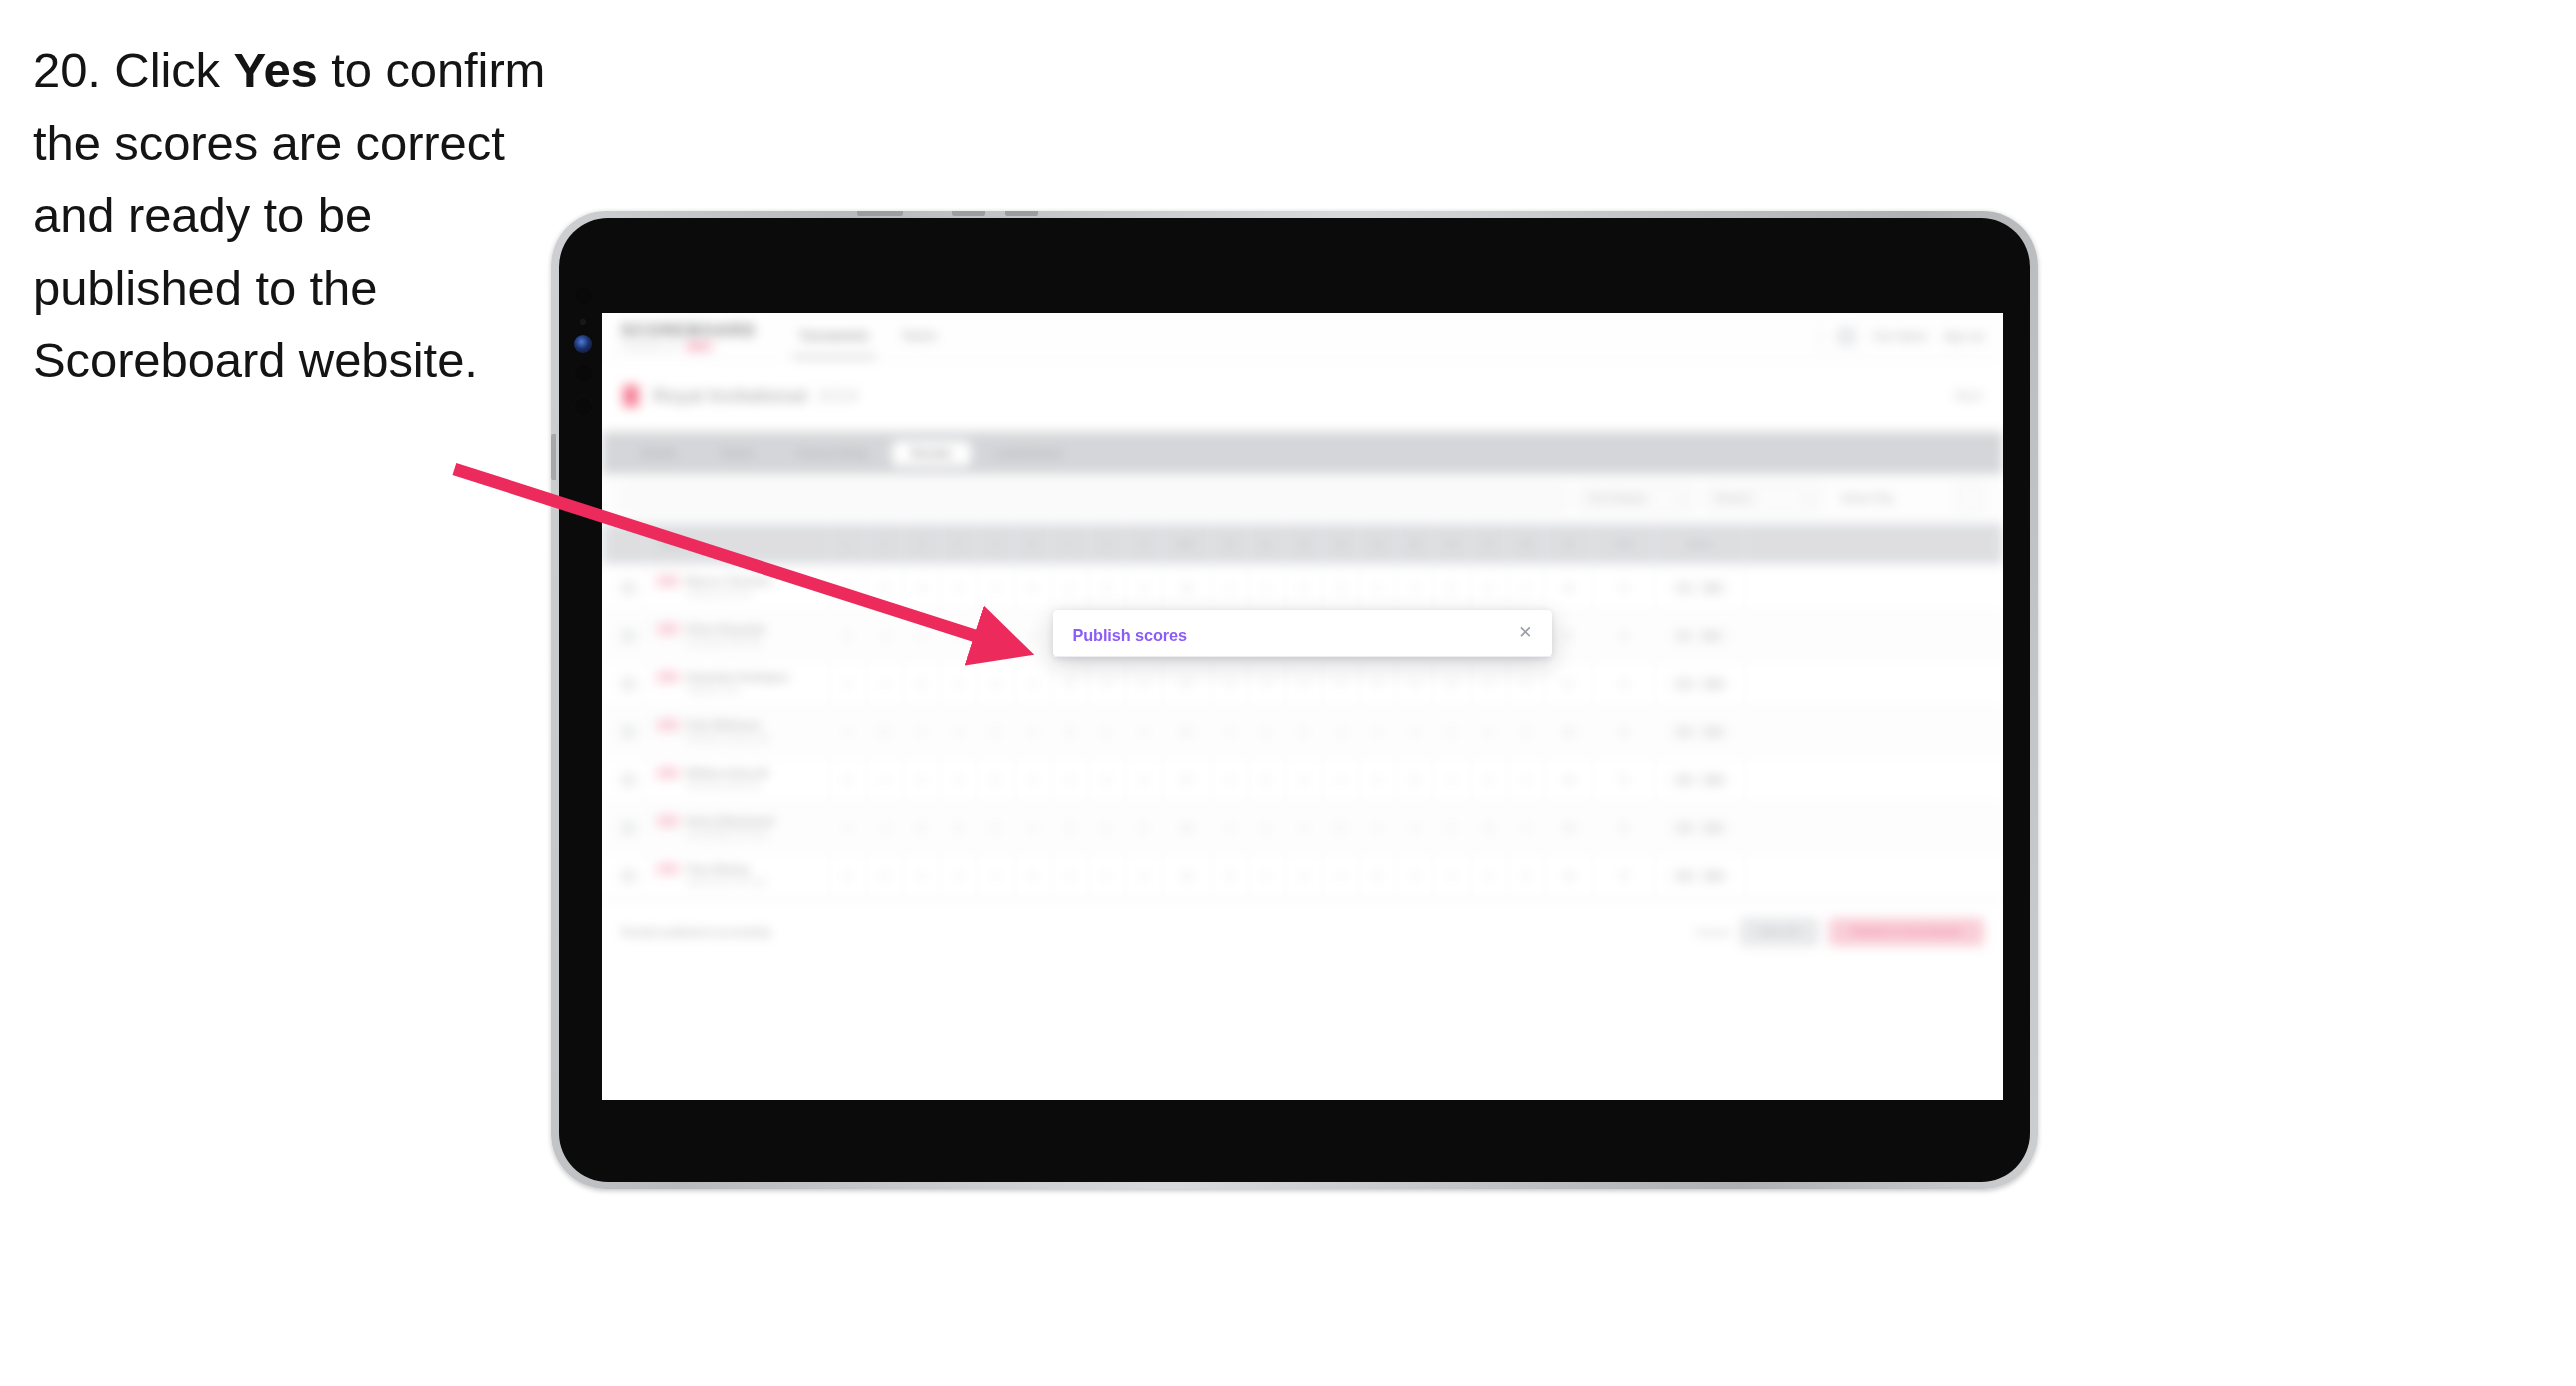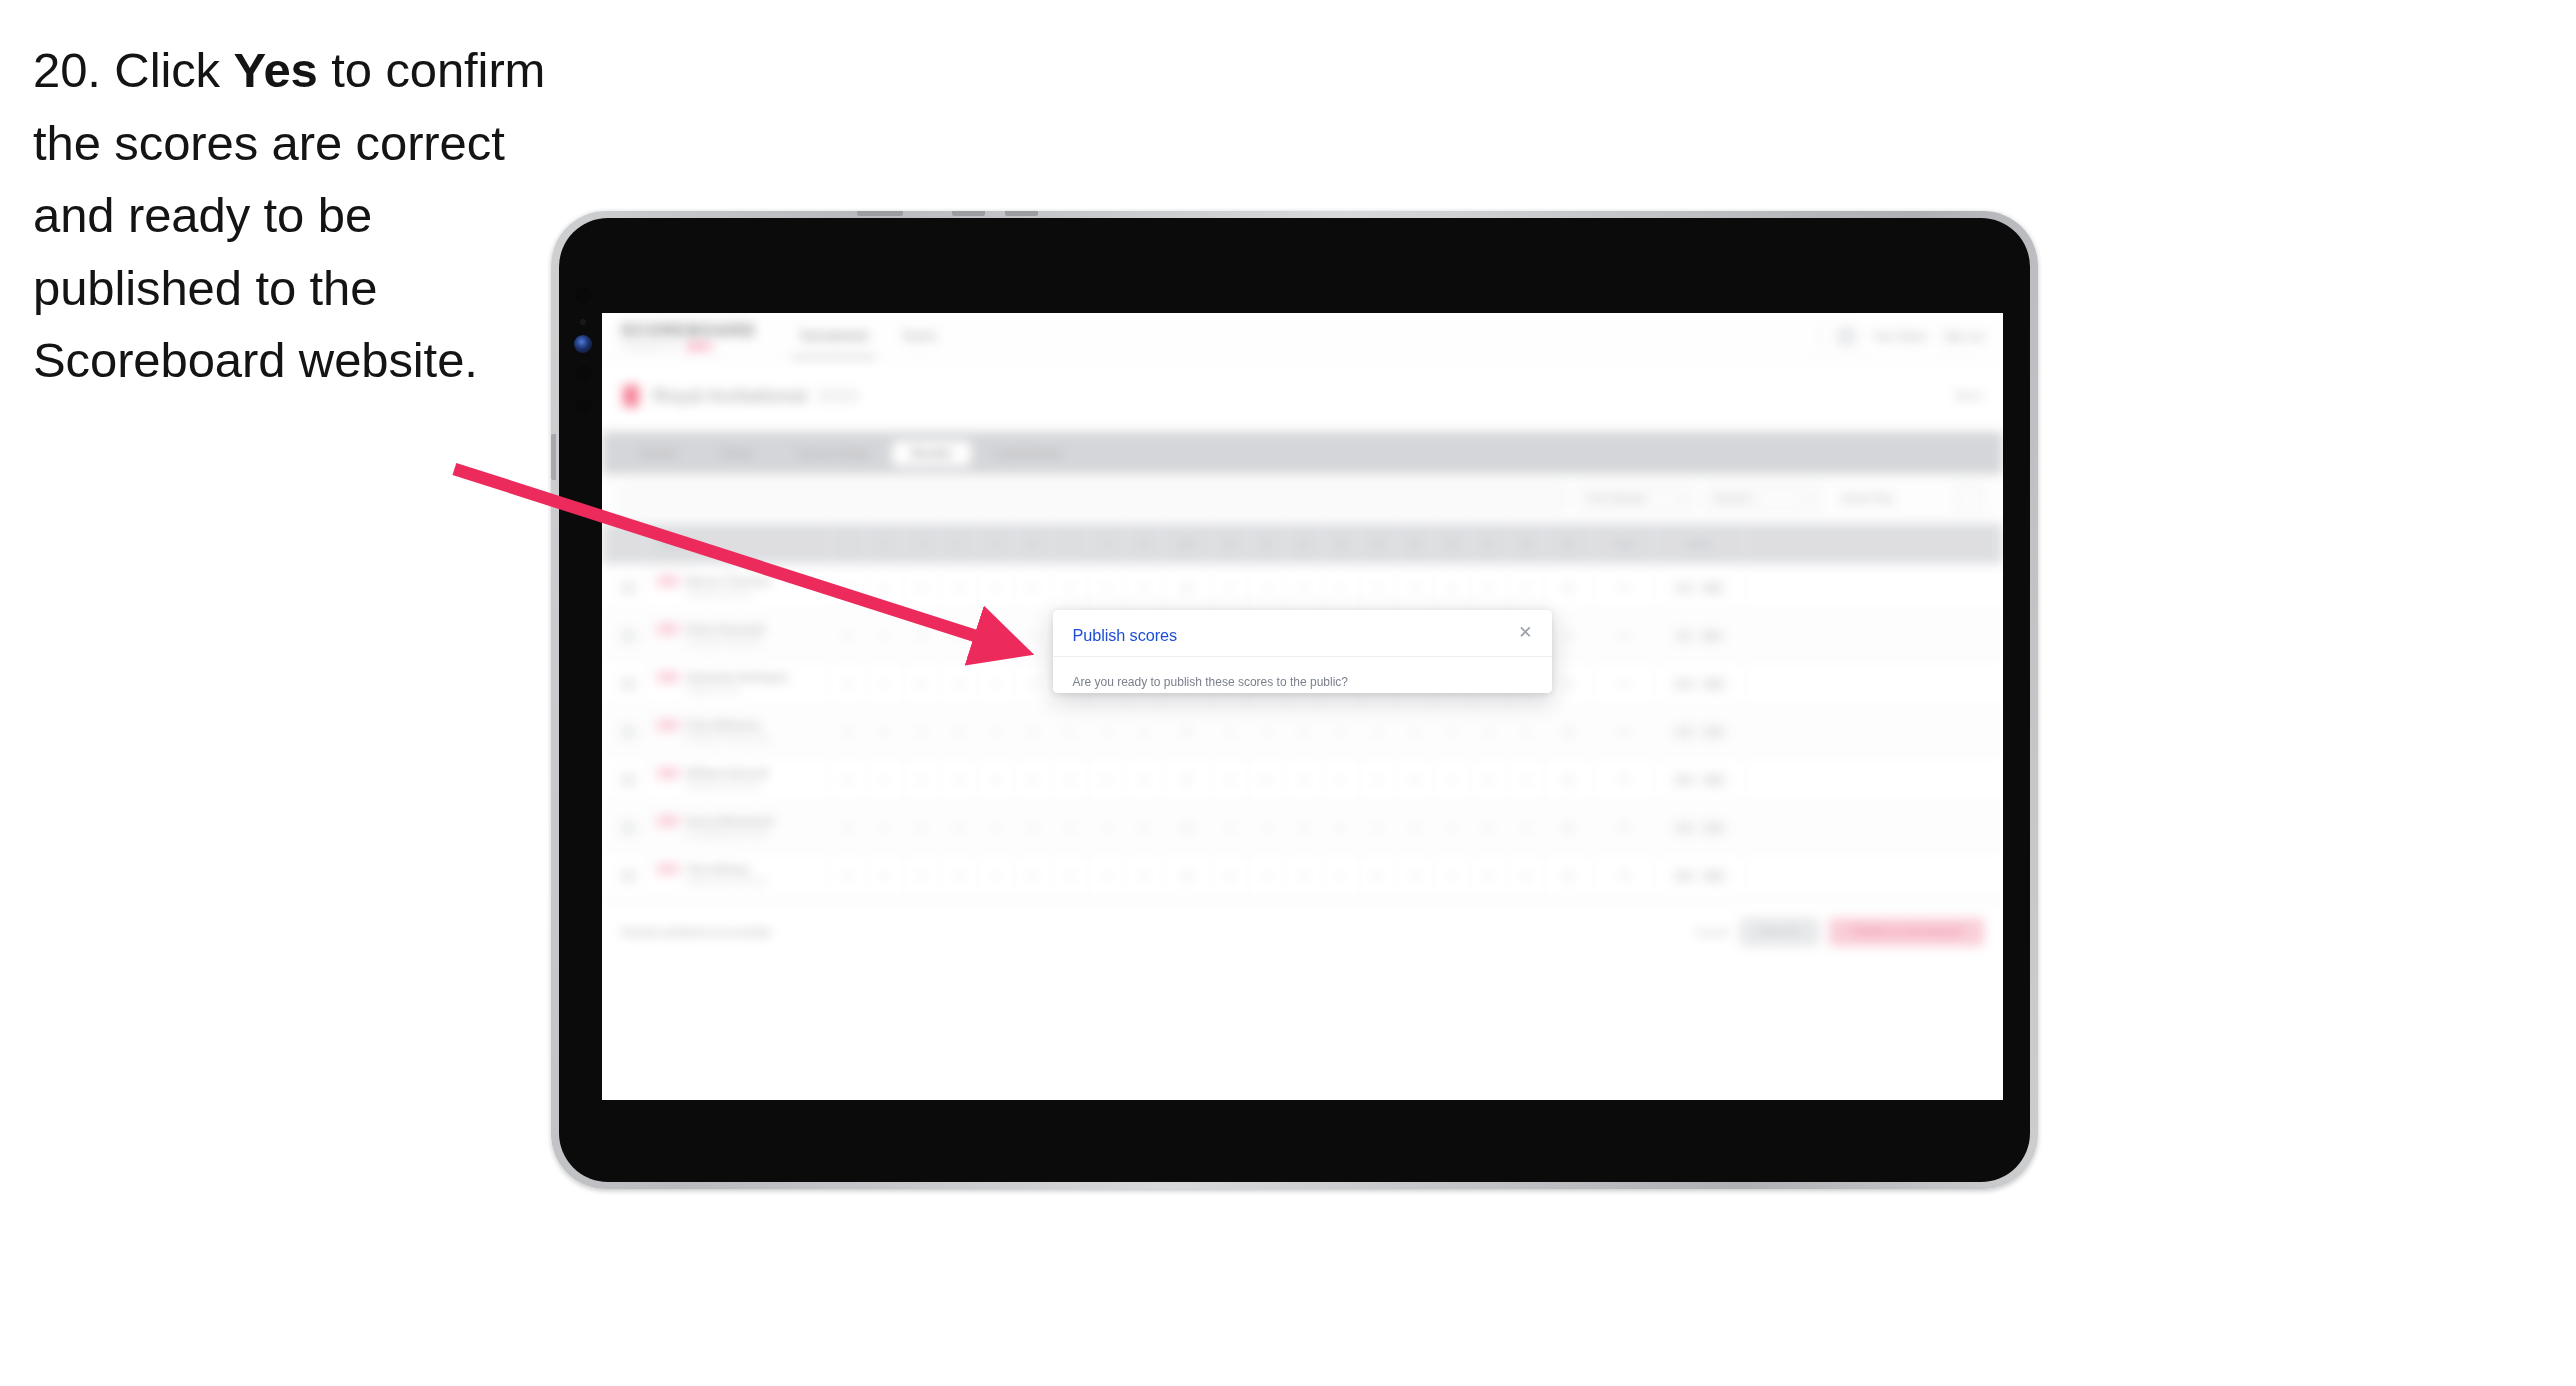--- a/index.html
+++ b/index.html
@@ -375,22 +375,22 @@
     box-shadow: 0 7.4px 25px rgba(25,30,45,0.18), 0 1.5px 6px rgba(25,30,45,0.10);
     z-index: 20;
   }
   #modal-head {
     position: relative;
     padding: 15.6px 19.3px 11px 19.3px;
     border-bottom: 0.7px solid #eceef1;
   }
   #modal-title {
     font-size: 16.3px;
-    color: #1d4ed8;
-    font-weight: 400;
+    color: #8b5cf6;
+    font-weight: 700;
     letter-spacing: -0.1px;
   }
   #modal-close {
     position: absolute;
     right: 16.3px;
     top: 12px;
     width: 21px;
     height: 21px;
     display: flex;
     align-items: center;
@@ -840,23 +840,20 @@
           </div>
         </div>
 
       </div>
 
       <div id="modal">
         <div id="modal-head">
           <div id="modal-title">Publish scores</div>
           <div id="modal-close">✕</div>
         </div>
-        <div id="modal-body">
-          <div id="modal-message">Are you ready to publish these scores to the public?</div>
-        </div>
       </div>
 
     </div>
   </div>
 </div>
 
 <svg id="arrow-svg" viewBox="0 0 3471 1868">
   <defs>
     <marker id="ah" markerWidth="5" markerHeight="5" refX="2.2" refY="2.5" orient="auto">
       <path d="M0,0 L5,2.5 L0,5 Z" fill="#ec2a5c"></path>

